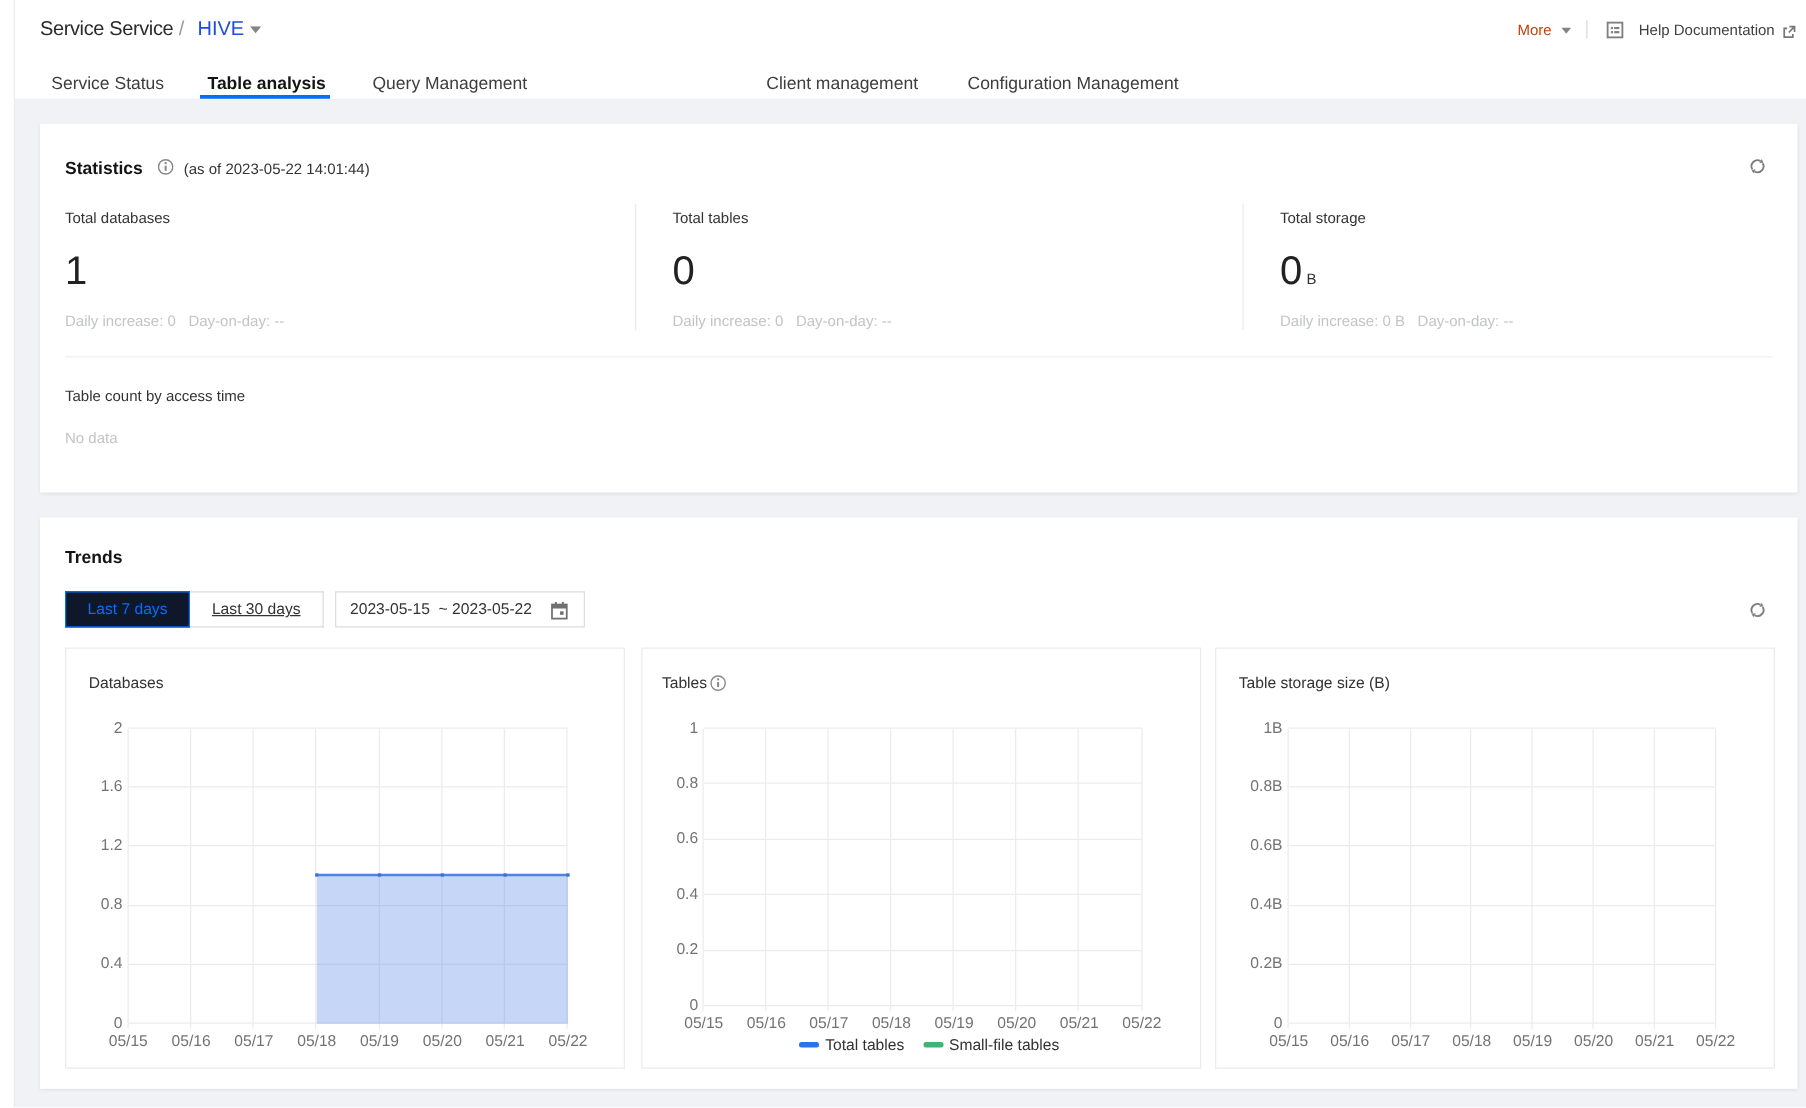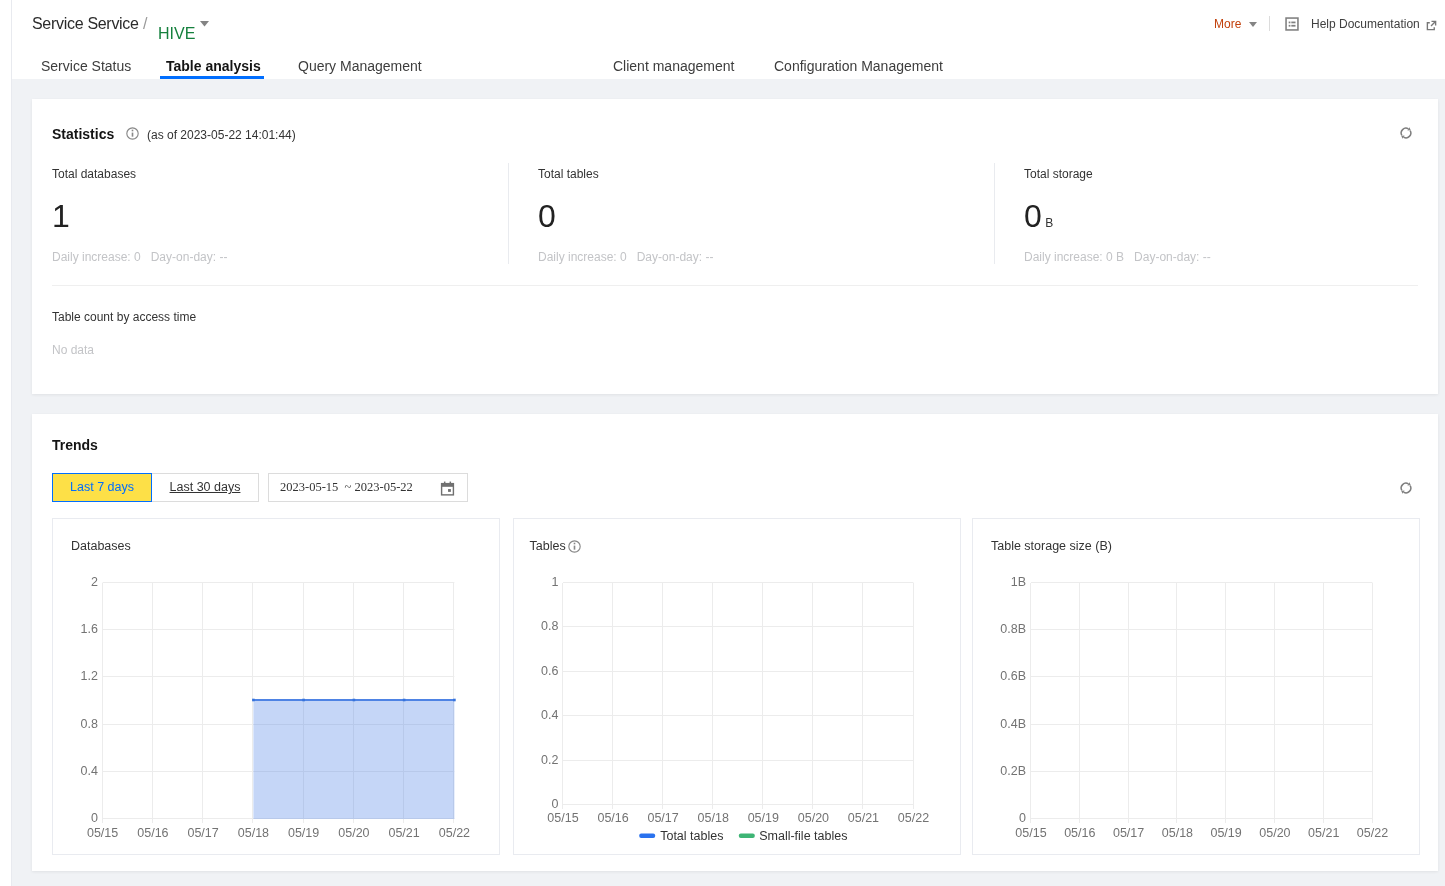--- a/index.html
+++ b/index.html
@@ -12,21 +12,21 @@
 .grey { color:#c3c4c7; }
 .panel { position:absolute; width:448px; height:337px; border:1px solid #e9ebf0; background:#fff; top:104px; }
 .ptitle { position:absolute; left:18px; top:20px; font-size:12.5px; color:#333; line-height:15px; }
 </style></head><body>
 <div class="root">
 <div class="gbg"></div>
 <div class="leftline"></div>
 
 <div class="abs" style="left:32px;top:15px;font-size:16px;color:#2b2b2b;line-height:18px;letter-spacing:-0.3px;">Service Service</div>
 <div class="abs" style="left:143px;top:15px;font-size:16px;color:#9b9b9b;line-height:18px;">/</div>
-<div class="abs" style="left:158px;top:15px;font-size:16px;color:#15803d;line-height:18px;margin-top:10px;">HIVE</div>
+<div class="abs" style="left:158px;top:15px;font-size:16px;color:#1d4ed8;line-height:18px;">HIVE</div>
 <svg style="position:absolute;left:200px;top:21px" width="9" height="5.5" viewBox="0 0 9 5.5">
       <path d="M0 0 L9 0 L4.5 5.5 Z" fill="#848484"></path>
     </svg>
 <div class="abs t12" style="left:1214px;top:17px;color:#c2410c;">More</div>
 <svg style="position:absolute;left:1248.5px;top:21.5px" width="8" height="5" viewBox="0 0 9 5.5">
       <path d="M0 0 L9 0 L4.5 5.5 Z" fill="#848484"></path>
     </svg>
 <div class="abs" style="left:1269px;top:16px;width:1px;height:15px;background:#dcdcdc;"></div>
 <svg style="position:absolute;left:1285px;top:17px" width="14" height="14" viewBox="0 0 16 16">
       <rect x="1.2" y="1.2" width="13.6" height="13.6" fill="none" stroke="#808080" stroke-width="1.8"></rect>
@@ -70,23 +70,23 @@
 <div class="abs t12" style="left:1024px;top:167px;">Total storage</div>
 <div class="abs" style="left:1024px;top:200px;font-size:32px;color:#222;line-height:32px;">0<span style="font-size:12px;color:#333;">&nbsp;B</span></div>
 <div class="abs t12 grey" style="left:1024px;top:250px;">Daily increase: 0 B&nbsp;&nbsp;&nbsp;Day-on-day: --</div>
 <div class="abs" style="left:508px;top:163px;width:1px;height:101px;background:#e9ebef;"></div>
 <div class="abs" style="left:994px;top:163px;width:1px;height:101px;background:#e9ebef;"></div>
 <div class="abs" style="left:52px;top:285px;width:1366px;height:1px;background:#efefef;"></div>
 <div class="abs t12" style="left:52px;top:310px;">Table count by access time</div>
 <div class="abs t12 grey" style="left:52px;top:343px;">No data</div>
 <div class="card" style="left:32px;top:414px;width:1406px;height:457px;"></div>
 <div class="abs" style="left:52px;top:438px;font-size:14px;font-weight:bold;color:#141414;line-height:15px;">Trends</div>
-<div class="abs" style="left:52px;top:473px;width:100px;height:29px;border:1px solid #006eff;background:#fde047;font-size:12.5px;color:#006eff;text-align:center;line-height:27px;z-index:2;">Last 7 days</div>
+<div class="abs" style="left:52px;top:473px;width:100px;height:29px;border:1px solid #006eff;background:#0f172a;font-size:12.5px;color:#006eff;text-align:center;line-height:27px;z-index:2;">Last 7 days</div>
 <div class="abs" style="left:152px;top:473px;width:107px;height:29px;border:1px solid #dcdcdc;border-left:none;background:#fff;font-size:12.5px;color:#333;text-align:center;line-height:27px;text-decoration:underline;">Last 30 days</div>
-<div class="abs" style="left:268px;top:473px;width:200px;height:29px;border:1px solid #dcdcdc;background:#fff;font-size:12.5px;color:#333;line-height:27px;padding-left:11px;font-family:Liberation Serif, serif;">2023-05-15 &nbsp;~ 2023-05-22</div>
+<div class="abs" style="left:268px;top:473px;width:200px;height:29px;border:1px solid #dcdcdc;background:#fff;font-size:12.5px;color:#333;line-height:27px;padding-left:11px;">2023-05-15 &nbsp;~ 2023-05-22</div>
 <svg style="position:absolute;left:440px;top:480.5px" width="15" height="15" viewBox="0 0 16 16">
       <rect x="1.7" y="2.8" width="12.6" height="12" fill="none" stroke="#707070" stroke-width="1.5"></rect>
       <rect x="1.7" y="2.8" width="12.6" height="3.4" fill="#707070"></rect>
       <rect x="4.2" y="0.6" width="1.6" height="2.4" fill="#707070"></rect>
       <rect x="10.2" y="0.6" width="1.6" height="2.4" fill="#707070"></rect>
       <rect x="8.6" y="8.6" width="3" height="3" fill="#707070"></rect>
     </svg>
 <svg style="position:absolute;left:1399px;top:481px" width="14" height="14" viewBox="0 0 16 16">
       <path d="M 3.24 10.75 A 5.5 5.5 0 0 1 10.75 3.24" fill="none" stroke="#7d7d7d" stroke-width="1.7"></path>
       <path d="M 12.76 5.25 A 5.5 5.5 0 0 1 5.25 12.76" fill="none" stroke="#7d7d7d" stroke-width="1.7"></path>

